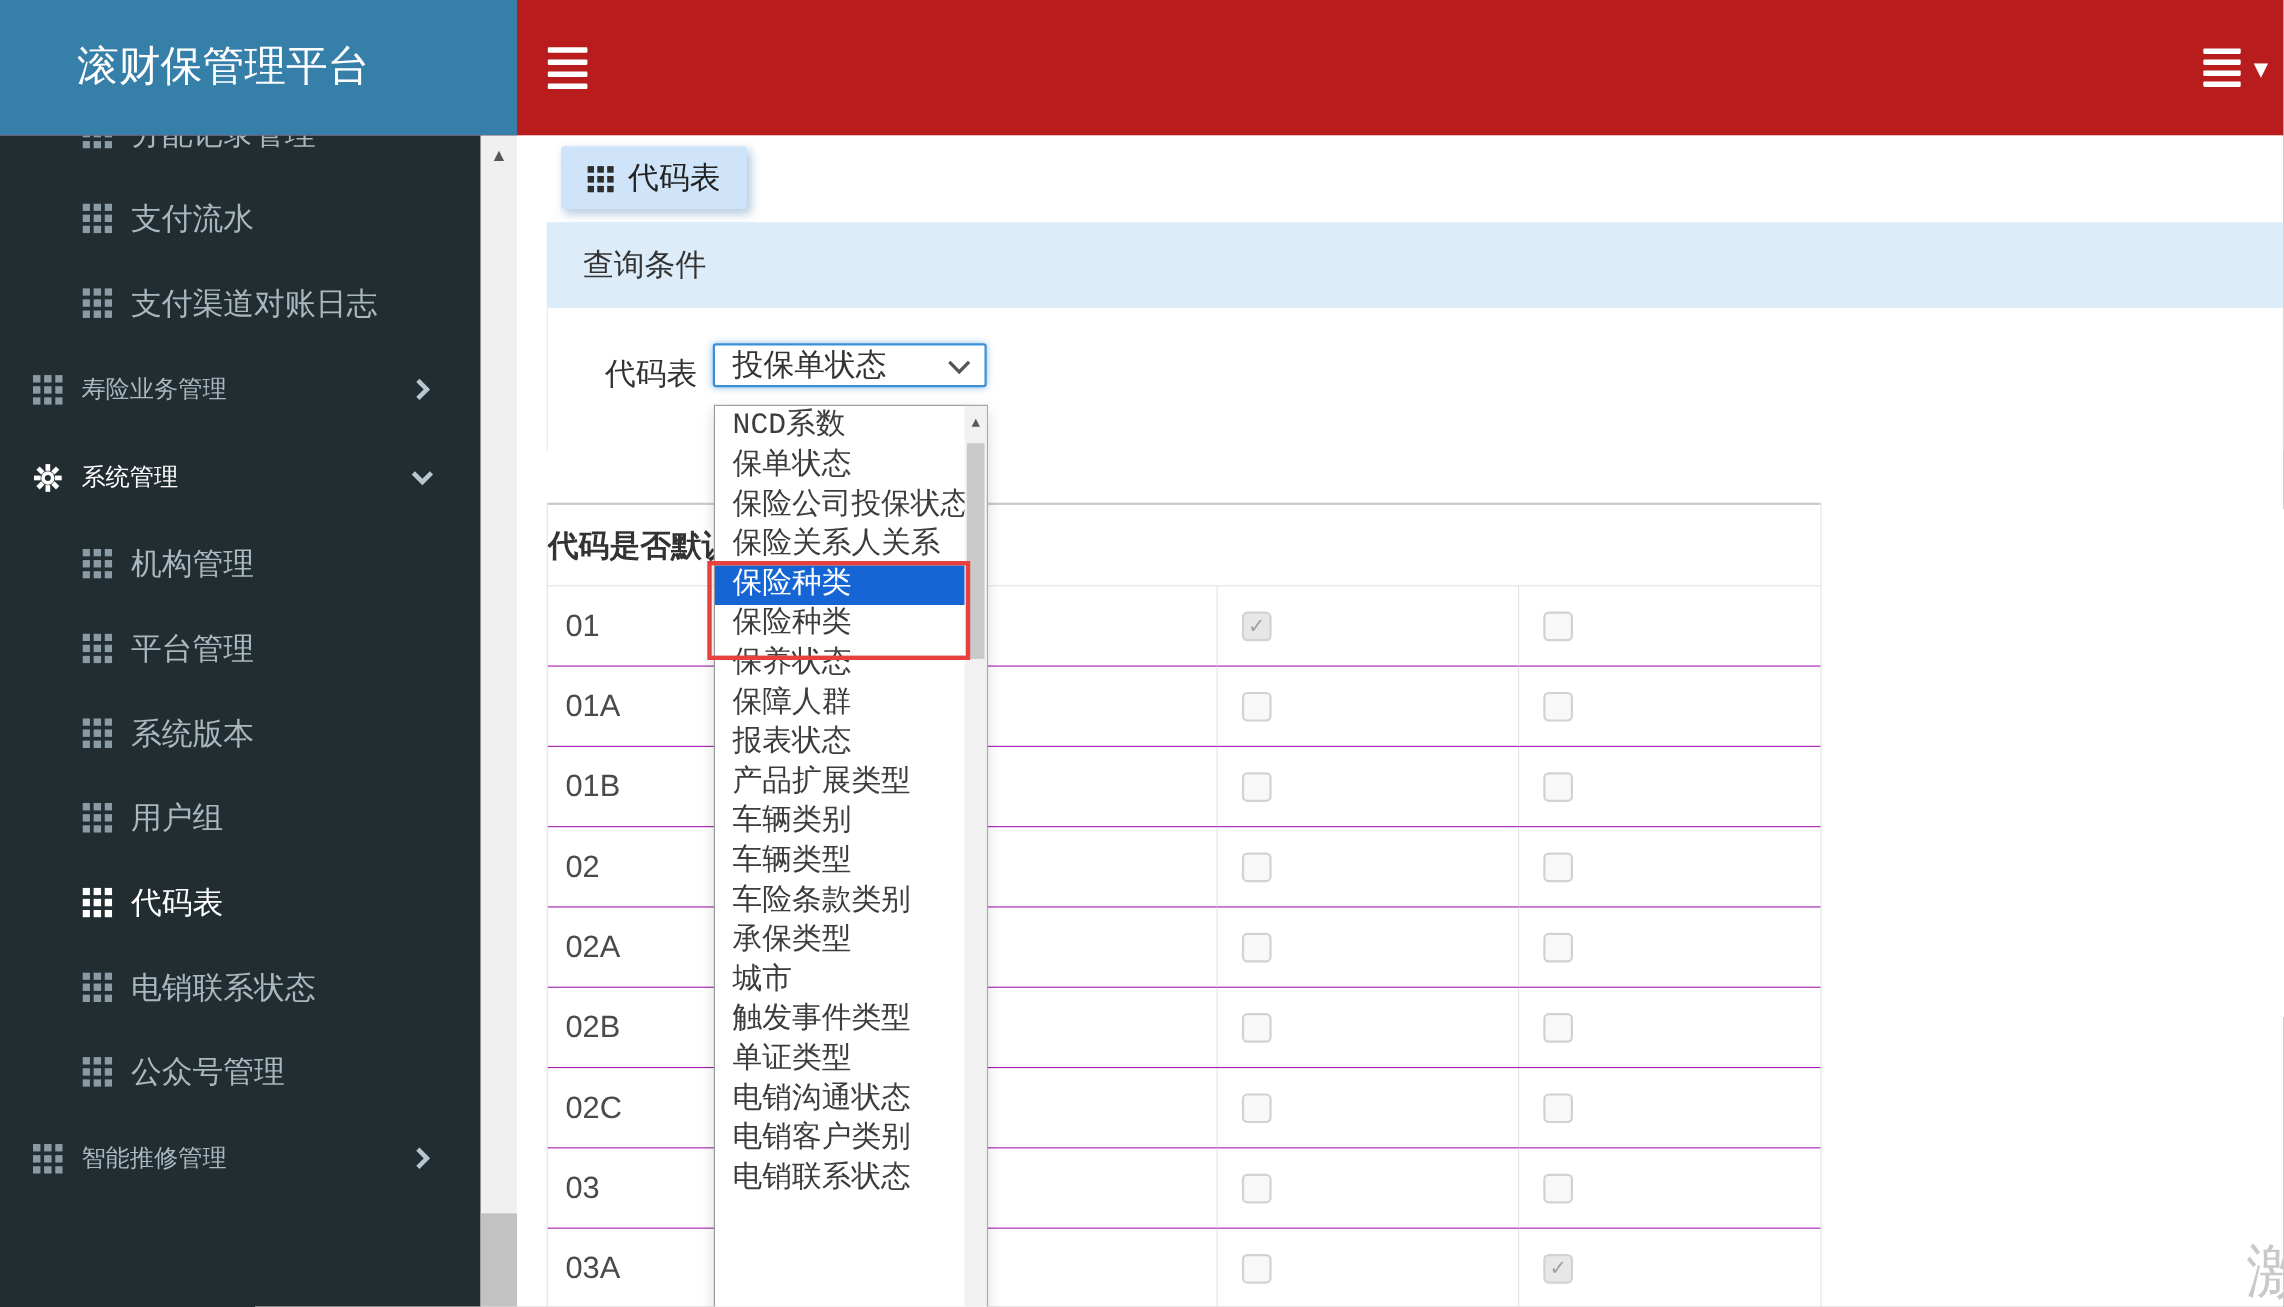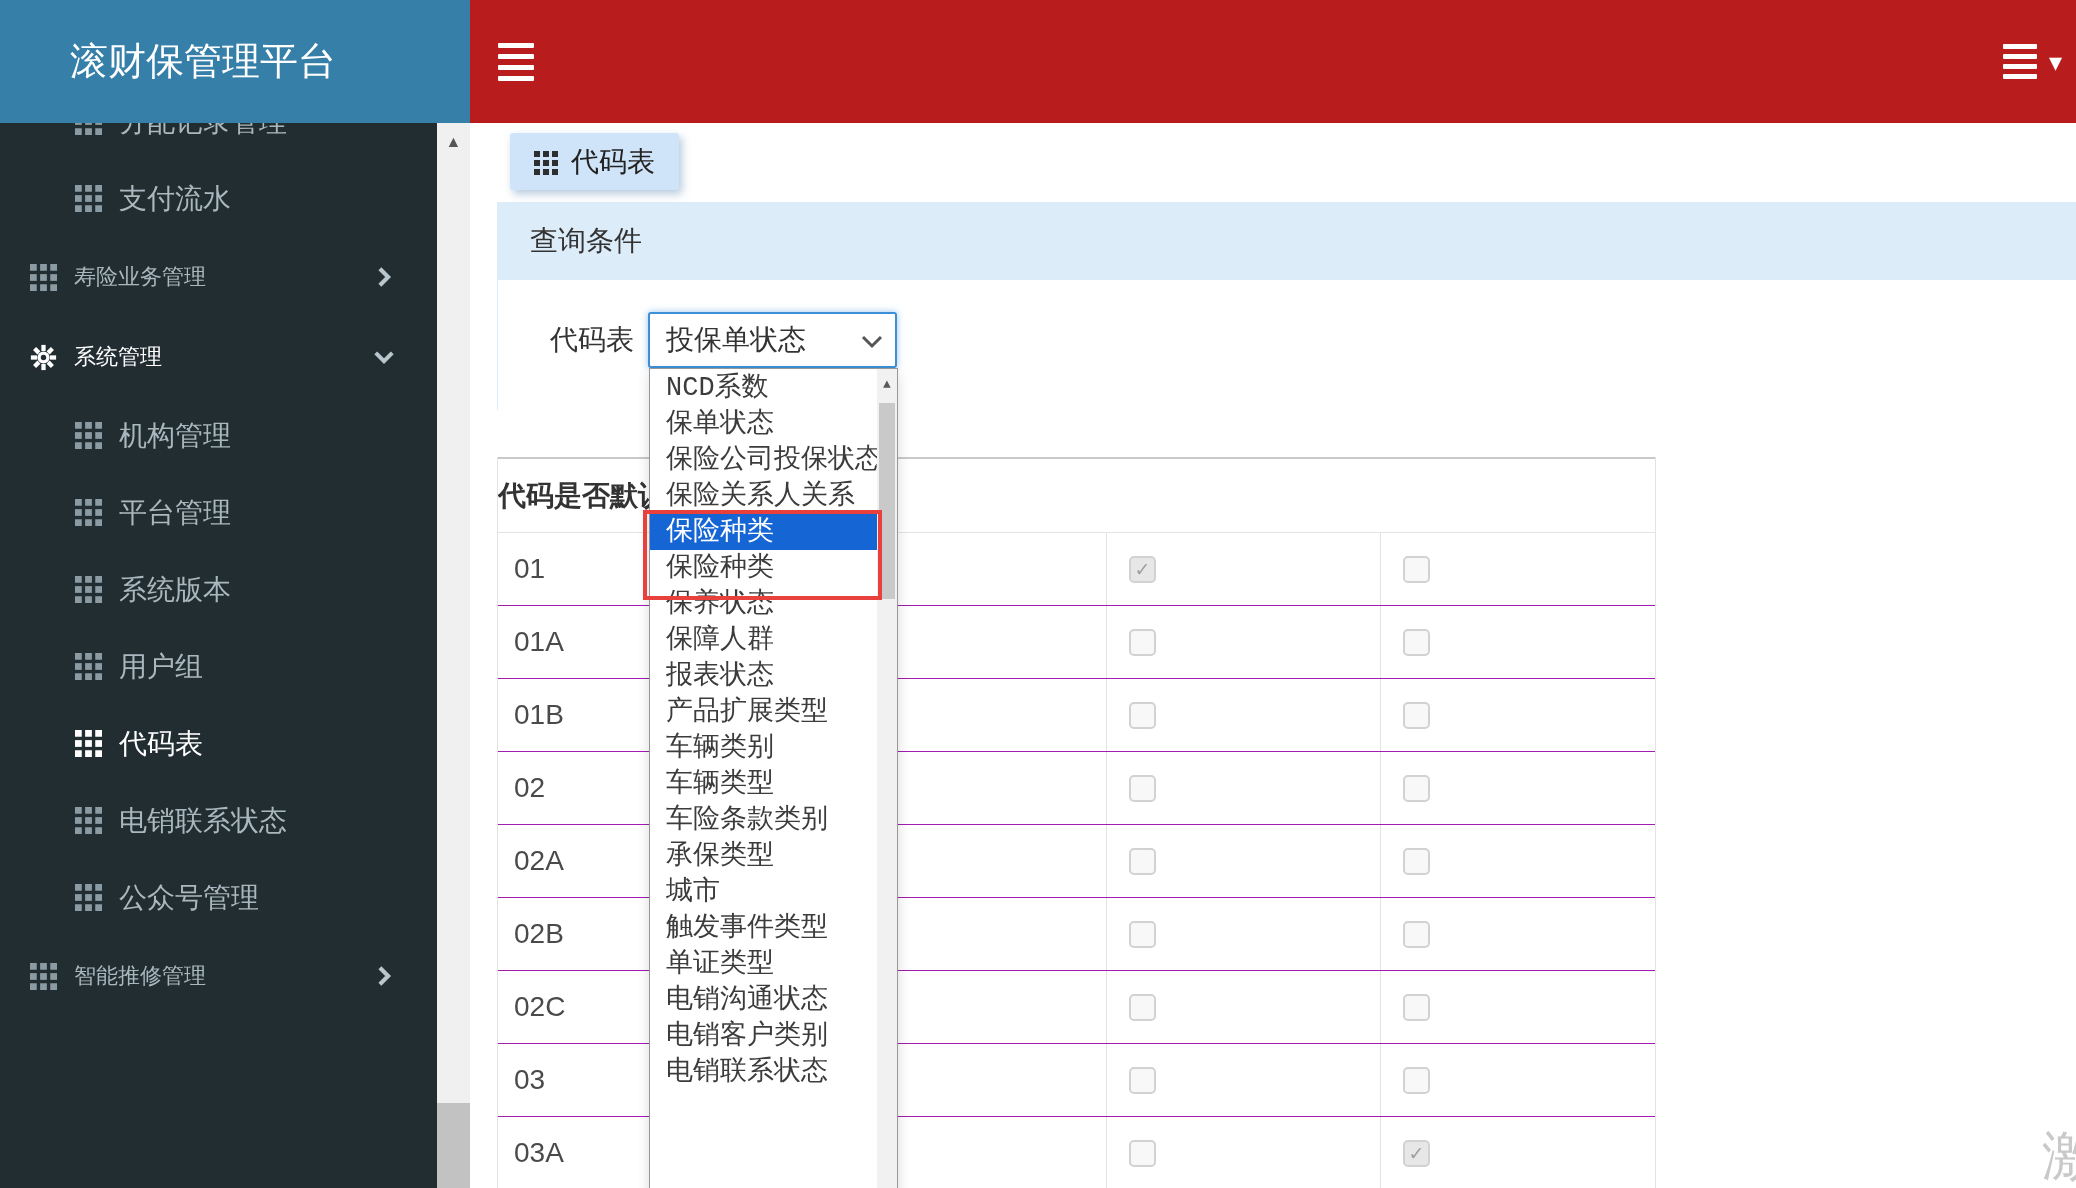--- a/index.html
+++ b/index.html
@@ -40,21 +40,21 @@
   .content{position:absolute;left:470px;top:123px;width:1606px;height:1065px;background:#fff;}
   .chip{position:absolute;left:510px;top:133px;height:57px;padding:0 24px;background:#cfe4f8;border-radius:3px;
         box-shadow:3px 4px 9px rgba(110,150,190,.5);display:flex;align-items:center;gap:13px;
         font-size:28px;color:#222;z-index:5;cursor:pointer;}
   .chip .icon{width:24px;height:24px;color:#2e2e2e;}
   .panel-head{position:absolute;left:497px;top:202px;width:1579px;height:78px;background:#ddecf9;color:#333;
         font-size:28px;line-height:78px;padding-left:33px;box-sizing:border-box;}
   .panel-body{position:absolute;left:497px;top:280px;width:1579px;height:130px;background:#fff;
         border-left:1px solid #ddecf9;box-sizing:border-box;}
   .field-label{position:absolute;left:550px;top:312px;height:56px;line-height:56px;font-size:28px;color:#333;}
-  .select{position:absolute;left:648px;top:312px;width:249px;height:56px;background:#fff;border:2px solid #3d8fd6;
+  .select{position:absolute;left:648px;top:312px;width:249px;height:40px;background:#fff;border:2px solid #3d8fd6;
         border-radius:3px;box-shadow:0 0 7px rgba(70,150,220,.55);box-sizing:border-box;display:flex;
         align-items:center;padding:0 12px 0 16px;font-size:28px;color:#333;z-index:20;cursor:pointer;}
   .select .sel-chev{margin-left:auto;flex:none;}
 
   
   .dropdown{position:absolute;left:649px;top:368px;width:249px;height:902px;background:#fff;
         border:1px solid #979797;box-sizing:border-box;z-index:30;box-shadow:0 5px 12px rgba(0,0,0,.15);font-family:Liberation Mono, monospace;}
   .opts{position:absolute;left:0;top:1px;right:20px;}
   .opt{height:36px;line-height:36px;padding-left:16px;font-size:27px;color:#3c3c3c;white-space:nowrap;
         overflow:hidden;cursor:pointer;}
@@ -138,20 +138,36 @@
             <rect x="18" y="0" width="6" height="6"></rect>
     <rect x="0" y="9" width="6" height="6"></rect>
             <rect x="9" y="9" width="6" height="6"></rect>
             <rect x="18" y="9" width="6" height="6"></rect>
     <rect x="0" y="18" width="6" height="6"></rect>
             <rect x="9" y="18" width="6" height="6"></rect>
             <rect x="18" y="18" width="6" height="6"></rect>
   </svg></span>
 
         <span class="side-label">支付流水</span>
+
+      </div>
+      <div class="side-item">
+        <span class="icon use-grid"><svg viewBox="0 0 24 24" width="100%" height="100%" fill="currentColor">
+    <rect x="0" y="0" width="6" height="6"></rect>
+            <rect x="9" y="0" width="6" height="6"></rect>
+            <rect x="18" y="0" width="6" height="6"></rect>
+    <rect x="0" y="9" width="6" height="6"></rect>
+            <rect x="9" y="9" width="6" height="6"></rect>
+            <rect x="18" y="9" width="6" height="6"></rect>
+    <rect x="0" y="18" width="6" height="6"></rect>
+            <rect x="9" y="18" width="6" height="6"></rect>
+            <rect x="18" y="18" width="6" height="6"></rect>
+  </svg></span>
+
+        <span class="side-label">支付渠道对账日志</span>
 
       </div>
       <div class="side-item top">
         <span class="icon use-grid"><svg viewBox="0 0 24 24" width="100%" height="100%" fill="currentColor">
     <rect x="0" y="0" width="6" height="6"></rect>
             <rect x="9" y="0" width="6" height="6"></rect>
             <rect x="18" y="0" width="6" height="6"></rect>
     <rect x="0" y="9" width="6" height="6"></rect>
             <rect x="9" y="9" width="6" height="6"></rect>
             <rect x="18" y="9" width="6" height="6"></rect>

